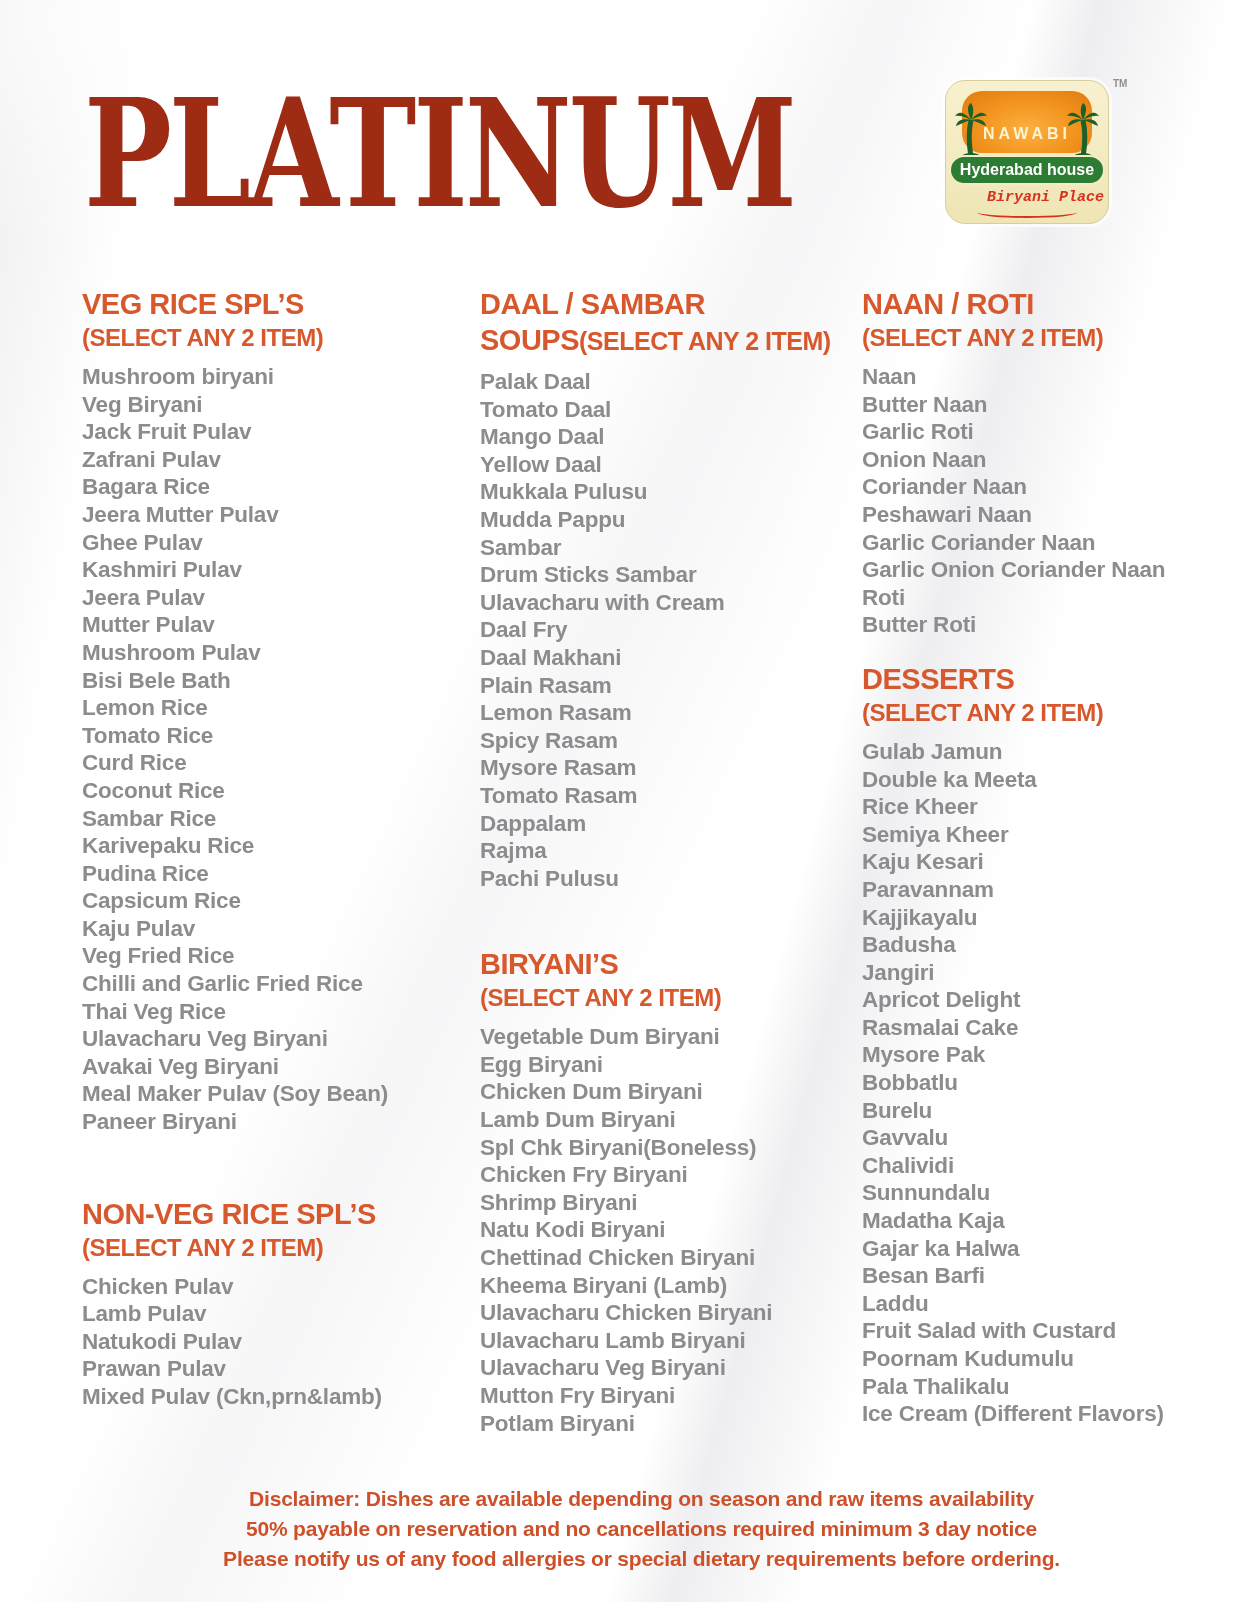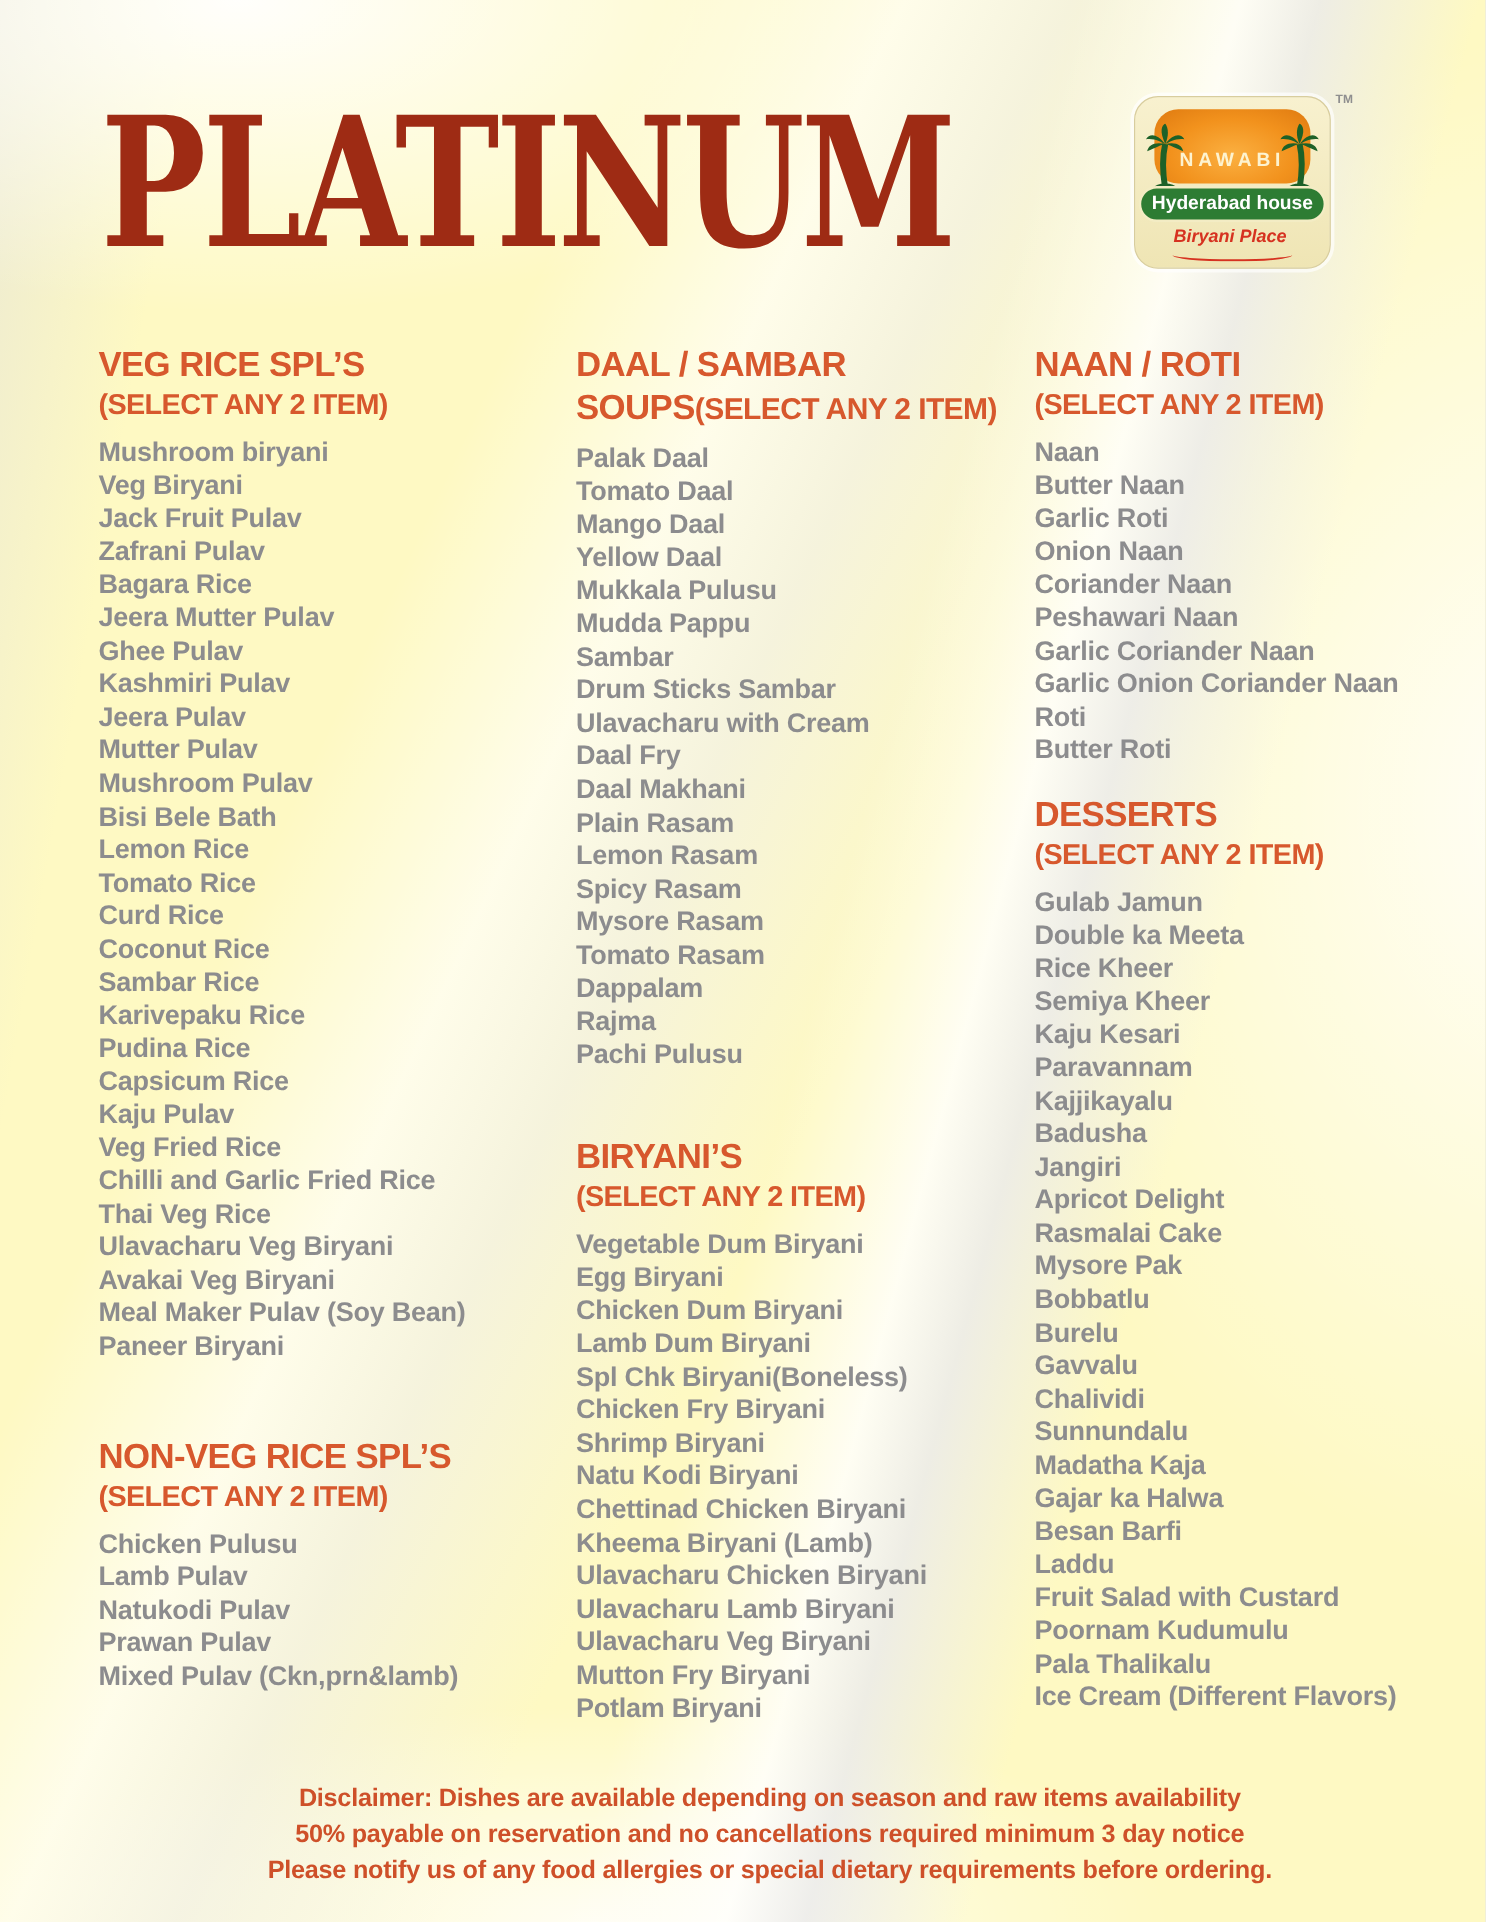--- a/index.html
+++ b/index.html
@@ -1,18 +1,18 @@
 <!DOCTYPE html>
 <html style="--c-title: #9E2B14; --c-heading: #D7582D; --c-item: #8C8C8E; --c-disclaimer: #CE5029;"><head>
 <meta charset="utf-8">
 <style>
   html,body{margin:0;padding:0;background:#e7e7e9;}
   .page{
     position:relative;width:1238px;height:1602px;overflow:hidden;
-    background:#fef9c3;
+    background:#ffffff;
     font-family:"Liberation Sans",sans-serif;
   }
   .silk{
     position:absolute;inset:0;pointer-events:none;
     background:
       radial-gradient(ellipse 900px 420px at 16% 0%, rgba(255,255,255,.95), rgba(255,255,255,0) 62%),
       linear-gradient(105deg, rgba(255,255,255,0) 54%, rgba(255,255,255,.8) 62%, rgba(234,234,237,.8) 66%, rgba(255,255,255,0) 74%),
       linear-gradient(100deg, rgba(220,220,224,.5) 0%, rgba(255,255,255,0) 11%),
       radial-gradient(ellipse 760px 980px at 106% 42%, rgba(255,255,255,.9), rgba(255,255,255,0) 66%),
       linear-gradient(115deg, rgba(255,255,255,0) 28%, rgba(255,255,255,.65) 38%, rgba(238,238,241,.55) 45%, rgba(255,255,255,0) 56%),
@@ -45,22 +45,22 @@
   .palm.left{left:8px;}
   .palm.right{right:8px;transform:scaleX(-1);}
   .logo-banner{
     position:absolute;left:3px;right:3px;top:74px;height:30px;z-index:3;
     background:#2d7c33;border:2px solid #f3ecc4;border-radius:15px;
     display:flex;align-items:center;justify-content:center;
     color:#ffffff;font-weight:bold;font-size:16px;letter-spacing:0;
     box-sizing:border-box;white-space:nowrap;
   }
   .logo-tagline{
-    position:absolute;left:0;right:4px;top:108px;text-align:center;z-index:3;
-    font-family:Liberation Sans, sans-serif;font-style:italic;font-weight:bold;
+    position:absolute;left:0;right:4px;top:108px;text-align:right;z-index:3;
+    font-family:Liberation Mono, monospace;font-style:italic;font-weight:bold;
     font-size:15px;color:#d63220;
   }
   .logo-swoosh{
     position:absolute;left:31px;top:126px;width:100px;height:9px;z-index:3;
     border-bottom:2.5px solid #d63220;border-radius:50%;
   }
   .tm{
     position:absolute;left:1113px;top:78px;font-size:10px;font-weight:bold;color:#8f8f8f;
   }
   
@@ -164,21 +164,21 @@
           <div class="item">Ulavacharu Veg Biryani</div>
           <div class="item">Avakai Veg Biryani</div>
           <div class="item">Meal Maker Pulav (Soy Bean)</div>
           <div class="item">Paneer Biryani</div>
         </div>
     </div>
     <div class="menu-section">
       <h2 class="sec-title">NON-VEG RICE SPL’S</h2>
       <h3 class="sec-subtitle">(SELECT ANY 2 ITEM)</h3>
       <div class="items">
-          <div class="item">Chicken Pulusu</div>
+          <div class="item">Chicken Pulav</div>
           <div class="item">Lamb Pulav</div>
           <div class="item">Natukodi Pulav</div>
           <div class="item">Prawan Pulav</div>
           <div class="item">Mixed Pulav (Ckn,prn&amp;lamb)</div>
         </div>
     </div>
   </div>
 
   <div class="col" id="col2">
     <div class="menu-section">

